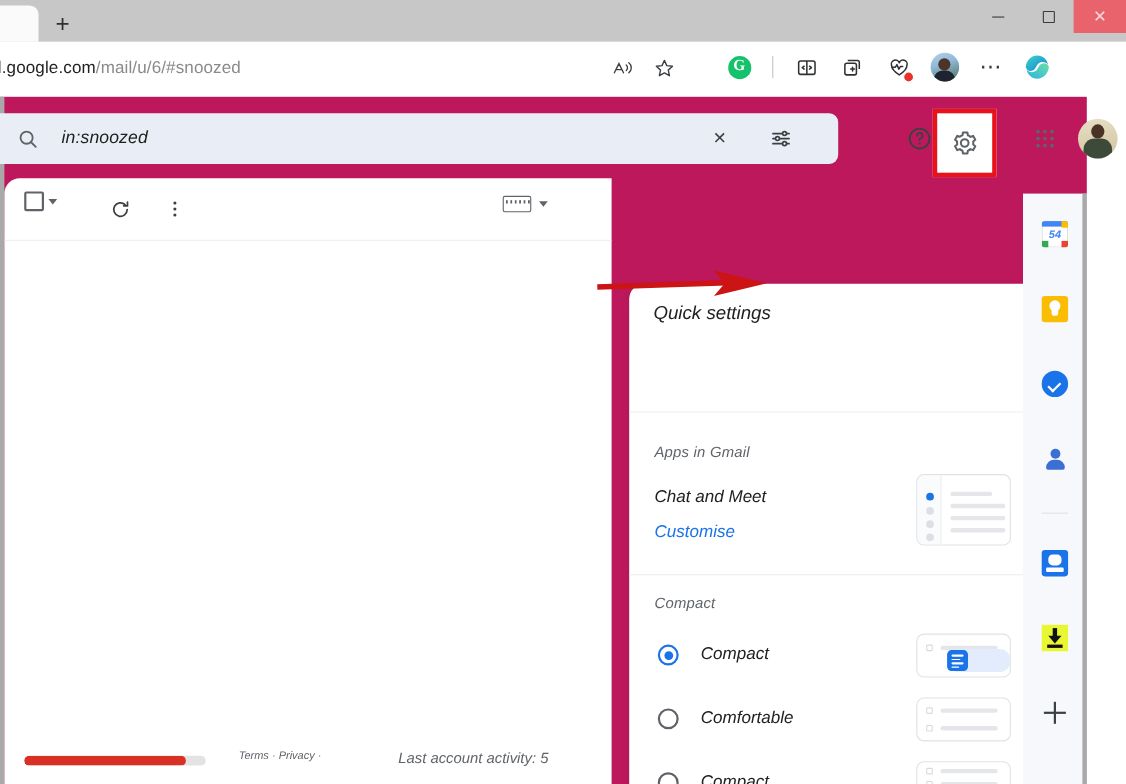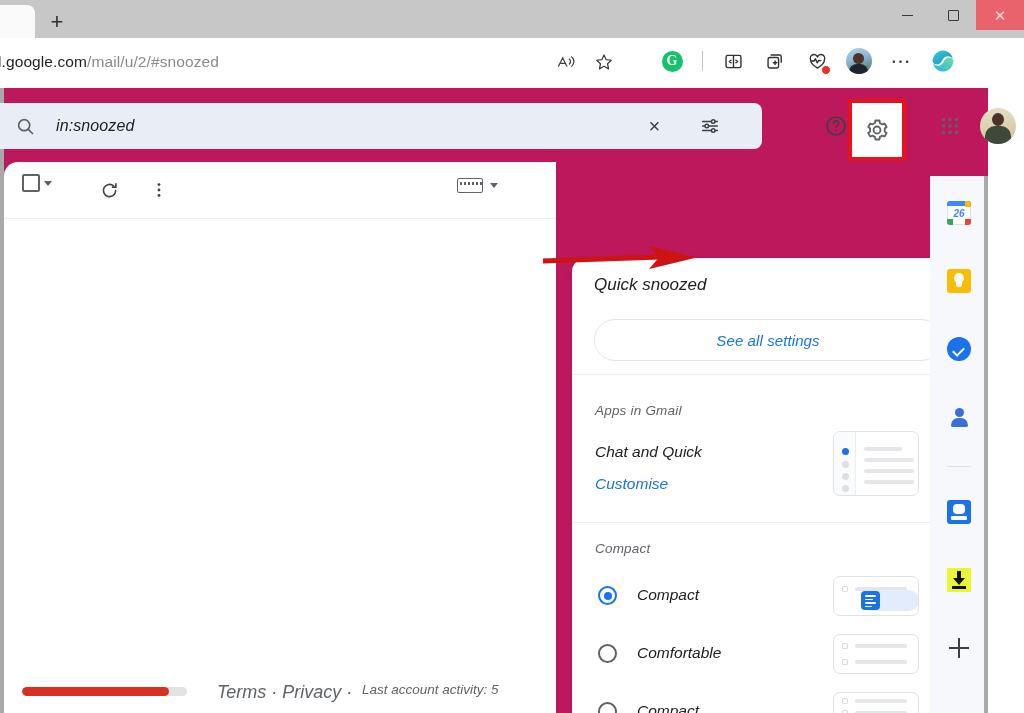--- a/index.html
+++ b/index.html
@@ -145,21 +145,21 @@
     background-size: 4px 3px; background-repeat: repeat-x; background-position: 2px 3px;
   }
   .mail-divider { position: absolute; left: 0; top: 56px; width: 552px; height: 1px; background: #eceff1; }
 
   .mail-footer { position: absolute; left: 0; bottom: 0; width: 552px; height: 42px; }
   .storagebar {
     position: absolute; left: 18px; top: 16px; width: 165px; height: 9px;
     background: #e3e3e3; border-radius: 5px; overflow: hidden;
   }
   .storagefill { height: 100%; width: 89%; background: #d93025; border-radius: 5px; }
-  .footer-links { position: absolute; left: 213px; top: 11px; font-size: 18px; color: #5f6368; }
+  .footer-links { position: absolute; left: 213px; top: 11px; font-size: 10px; color: #5f6368; }
   .footer-activity { position: absolute; left: 358px; top: 11px; font-size: 13.5px; color: #5f6368; }
 
   
   .qs {
     position: absolute; left: 572px; top: 170px; width: 392px; height: 543px;
     background: #ffffff; border-radius: 14px 14px 0 0;
     box-shadow: 0 1px 3px rgba(60,64,67,.16), 0 4px 10px rgba(60,64,67,.10);
     overflow: hidden; z-index: 3;
   }
   .qs-header { position: relative; height: 56px; }
@@ -274,21 +274,21 @@
         </div>
       <div class="wc wc-close">
           <span>✕</span>
         </div>
     </div>
   </div>
 
   <div class="addrbar">
     <div class="urlfield">
       <span class="url-host">l.google.com</span>
-        <span class="url-path">/mail/u/2/#snoozed</span>
+        <span class="url-path">/mail/u/6/#snoozed</span>
     </div>
 
     <div class="addr-icons">
       <div class="ai-btn">
         <svg width="20" height="20" viewBox="0 0 24 24" fill="none" stroke="#3c4043" stroke-width="1.5" stroke-linecap="round">
           <path d="M3 17 L8 7 L13 17 M5 13.5 H11"></path>
           <path d="M16 8.5a4 4 0 0 1 0 6"></path>
             <path d="M18.8 6a7 7 0 0 1 0 11"></path>
         </svg>
       </div>
@@ -433,30 +433,29 @@
         <div class="storagebar">
           <div class="storagefill" style="width: 89%;"></div>
         </div>
         <div class="footer-links">Terms · Privacy ·</div>
         <div class="footer-activity">Last account activity: 5</div>
       </div>
     </div>
 
     <div class="qs">
       <div class="qs-header">
-        <div class="qs-title">Quick snoozed</div>
+        <div class="qs-title">Quick settings</div>
         <div class="qs-close">×</div>
       </div>
 
-      <div class="see-all">See all settings</div>
 
       <div class="qs-sep" style="top:116px"></div>
 
       <div class="qs-section-label" style="top:145px">Apps in Gmail</div>
-      <div class="qs-row-label" style="top:185px">Chat and Quick</div>
+      <div class="qs-row-label" style="top:185px">Chat and Meet</div>
       <div class="qs-link" style="top:217px">Customise</div>
 
       <div class="thumb" style="left:261px;top:173px;width:86px;height:65px">
         <div class="chat-thumb-rail">
           <div class="rail-dot on" style="top:16px"></div>
           <div class="rail-dot" style="top:29px"></div>
           <div class="rail-dot" style="top:41px"></div>
           <div class="rail-dot" style="top:53px"></div>
         </div>
         <div class="tline" style="left:30px;top:15px;width:38px"></div>
@@ -509,21 +508,21 @@
       </div>
 
       <div class="qs-scrollbar"></div>
     </div>
 
     <div class="rail">
       <div class="rail-item" style="top:25px">
         <div class="ic-cal">
           <u></u>
             <s></s>
-            <b>26</b>
+            <b>54</b>
         </div>
       </div>
       <div class="rail-item" style="top:93px">
         <div class="ic-keep"></div>
       </div>
       <div class="rail-item" style="top:161px">
         <div class="ic-tasks"></div>
       </div>
       <div class="rail-item" style="top:229px">
         <div class="ic-contacts"></div>

